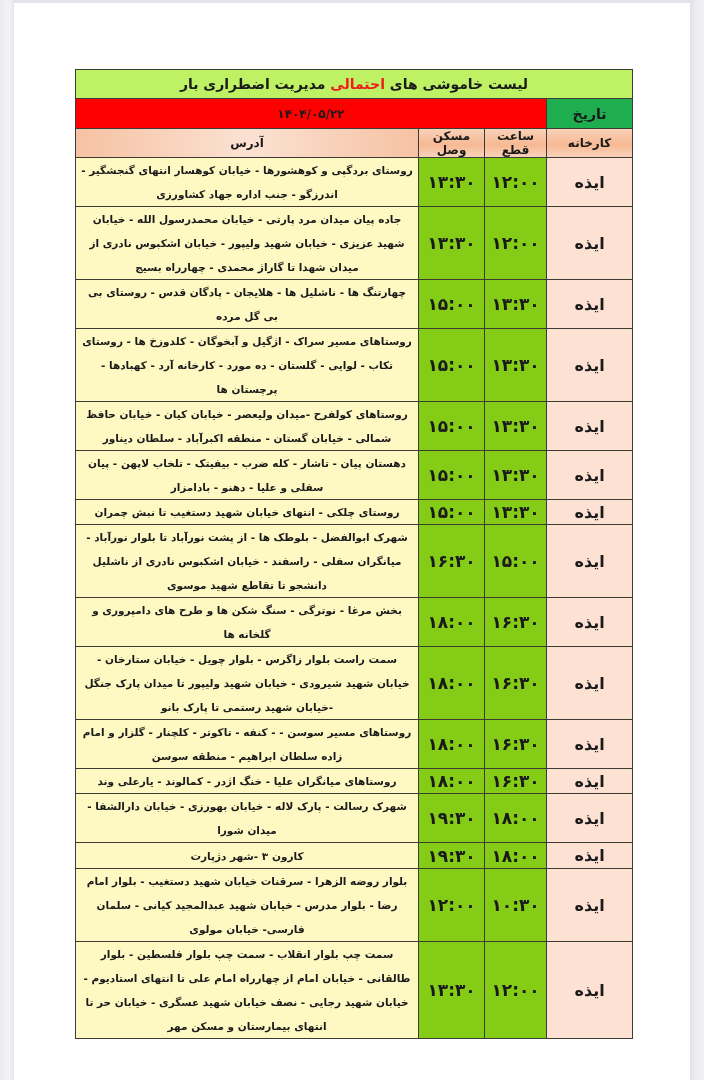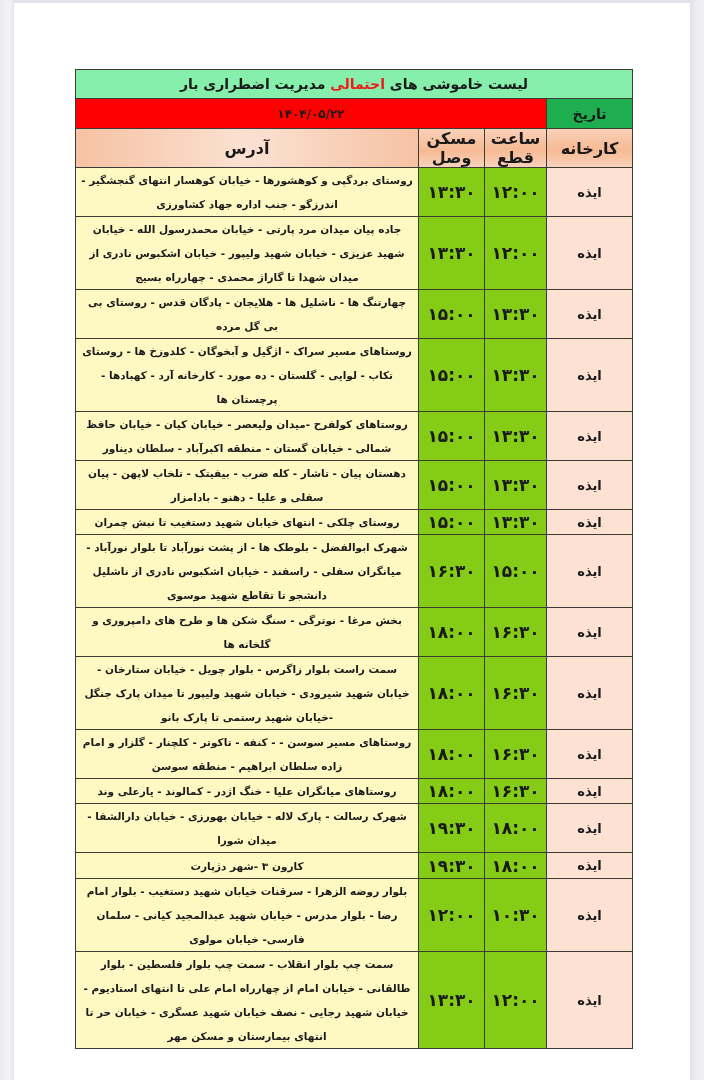--- a/index.html
+++ b/index.html
@@ -22,38 +22,38 @@
   }
   .doc-table td {
     border: 1.4px solid #3d3b36;
     padding: 0 4px;
     text-align: center; vertical-align: middle;
     font-weight: bold;
     color: #1a1a1a;
     overflow: hidden;
   }
   .title-cell {
-    background: #86efac; height: 28px;
+    background: #bef264; height: 28px;
     font-size: 14px; color: #111;
   }
   .title-cell .accent { color: #ee1c1c; }
   .date-label-cell {
     background: #1fae4f; height: 29px; font-size: 14px; color: #111;
   }
   .date-cell {
     background: #ff0000; font-size: 12px; color: #1a1a1a; letter-spacing: 1px;
   }
   .head-cell {
-    height: 24px; font-size: 16px; color: #111;
+    height: 24px; font-size: 12px; color: #111;
     background: linear-gradient(to bottom, #f9d0b7, #f6b993 55%, #f9d3bd);
   }
   .head-cell.addr-head {
     background: linear-gradient(to right, #f6c2a3, #fbe1d2 50%, #f6c2a3);
   }
-  .city-cell { background: #fde2d4; font-size: 13px; }
+  .city-cell { background: #fde2d4; font-size: 16px; }
   .time-cell { background: #84cc16; font-size: 17px; letter-spacing: 0.5px; }
   .addr-cell {
     background: #fef9c3; font-size: 10.5px; line-height: 24px;
     padding: 0 4px;
   }
 </style>
 </head>
 <body>
 
 <div class="frame-top"></div>

